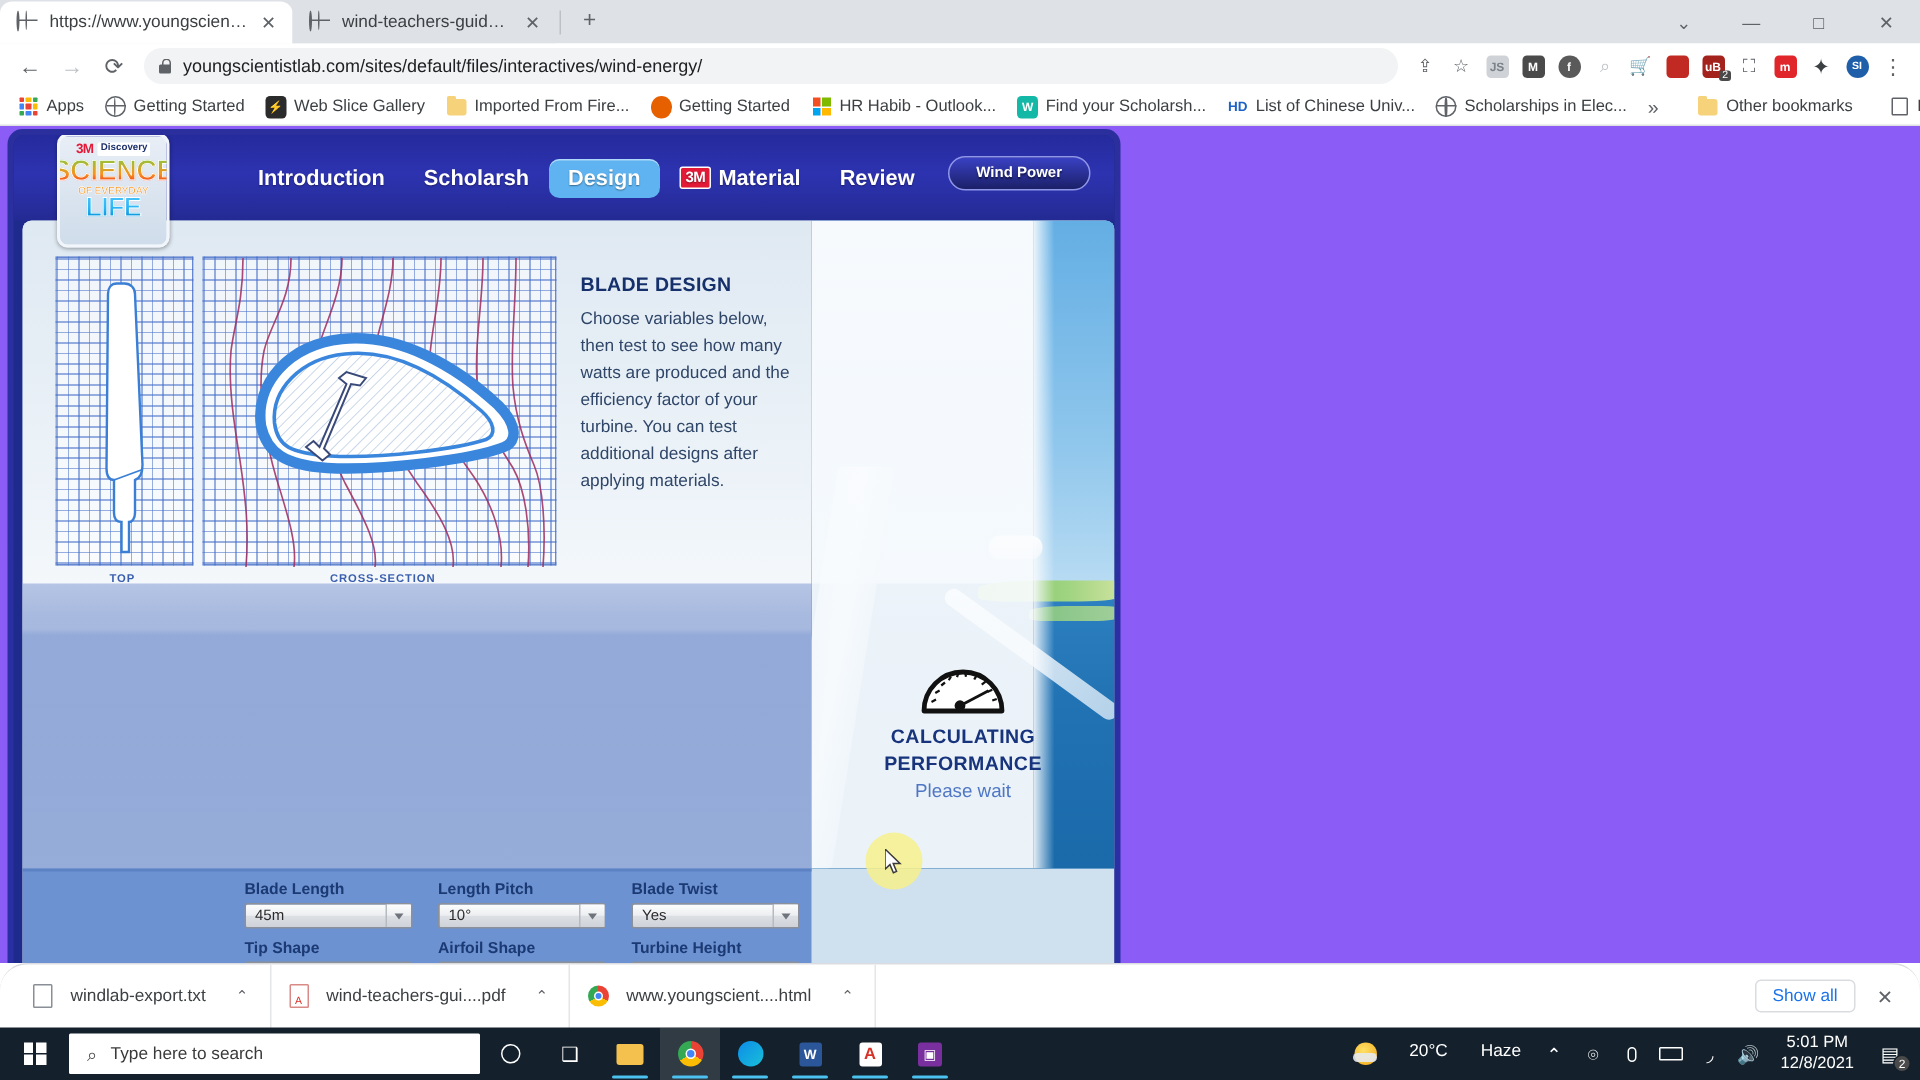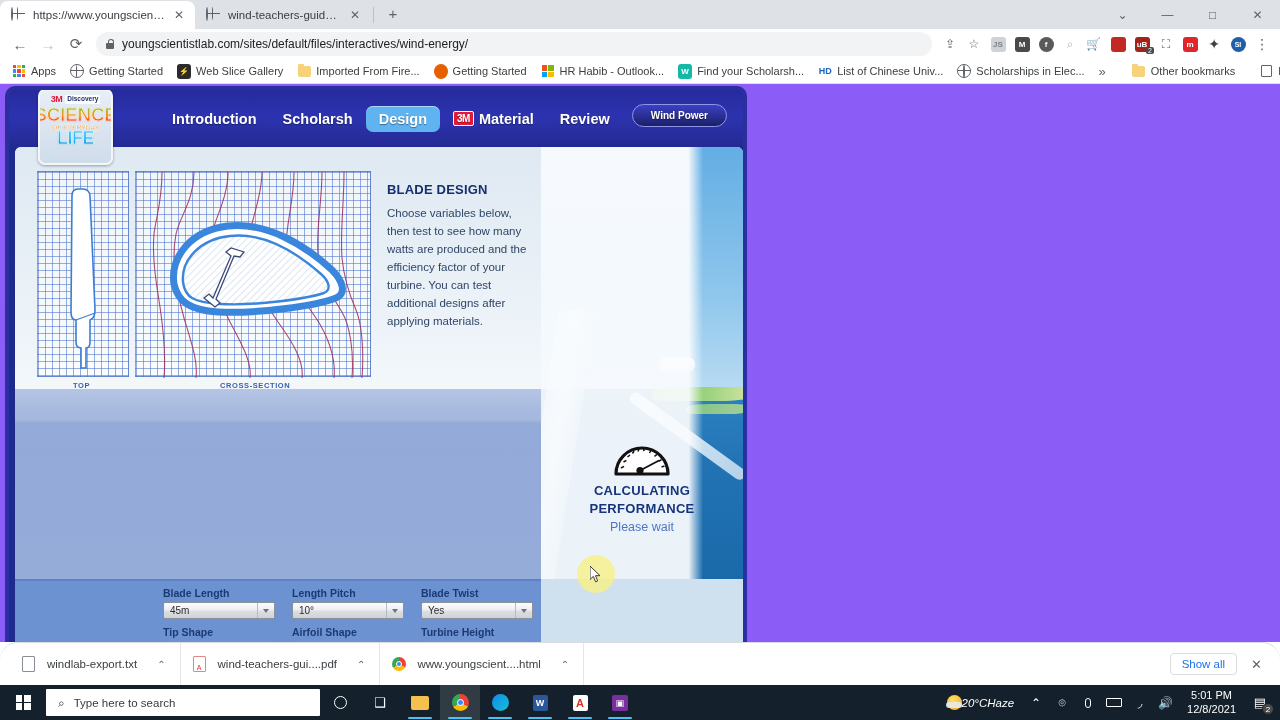--- a/index.html
+++ b/index.html
@@ -238,21 +238,21 @@
              grid-template-rows:1fr 1fr; gap:1.6px; }
   .winlogo i { background:#fff; }
   .searchbox { width:274px; height:27px; background:#fff; border-radius:1px; display:flex;
                align-items:center; gap:9px; padding:0 12px; }
   .search-txt { font-size:11.5px; color:#3a3a3a; }
   .tb-item { width:40px; height:35px; display:flex; align-items:center; justify-content:center; position:relative; }
   .tb-item.running:after { content:""; position:absolute; left:8px; bottom:1px; width:24px; height:2.5px;
                            background:#4cc2f1; border-radius:2px; }
   .tb-item.active { background:rgba(255,255,255,.12); }
   .tray { margin-left:auto; display:flex; align-items:center; gap:0; padding-right:4px; }
-  .weather { display:flex; align-items:center; gap:0; padding:0 9px; color:#fff; font-size:11.5px;font-style:italic; }
+  .weather { display:flex; gap:22px; padding:0 9px; color:#fff; font-size:11.5px; }
   .sun { width:15px; height:15px; border-radius:50%;
          background:radial-gradient(circle at 40% 35%, #ffe066, #f3a81a); position:relative; }
   .sun:after { content:""; position:absolute; left:-1px; bottom:2px; width:16px; height:6px;
                background:#e7eaee; border-radius:6px; opacity:.9; }
   .tray-ico { width:26px; height:35px; display:flex; align-items:center; justify-content:center;
               color:#fff; font-size:12px; }
   .clock { color:#fff; font-size:11px; line-height:1.25; text-align:center; padding:0 8px; }
   .notif { width:32px; height:35px; display:flex; align-items:center; justify-content:center;
            color:#fff; position:relative; }
   .notif-badge { position:absolute; right:2px; bottom:5px; width:12px; height:12px; border-radius:50%;

